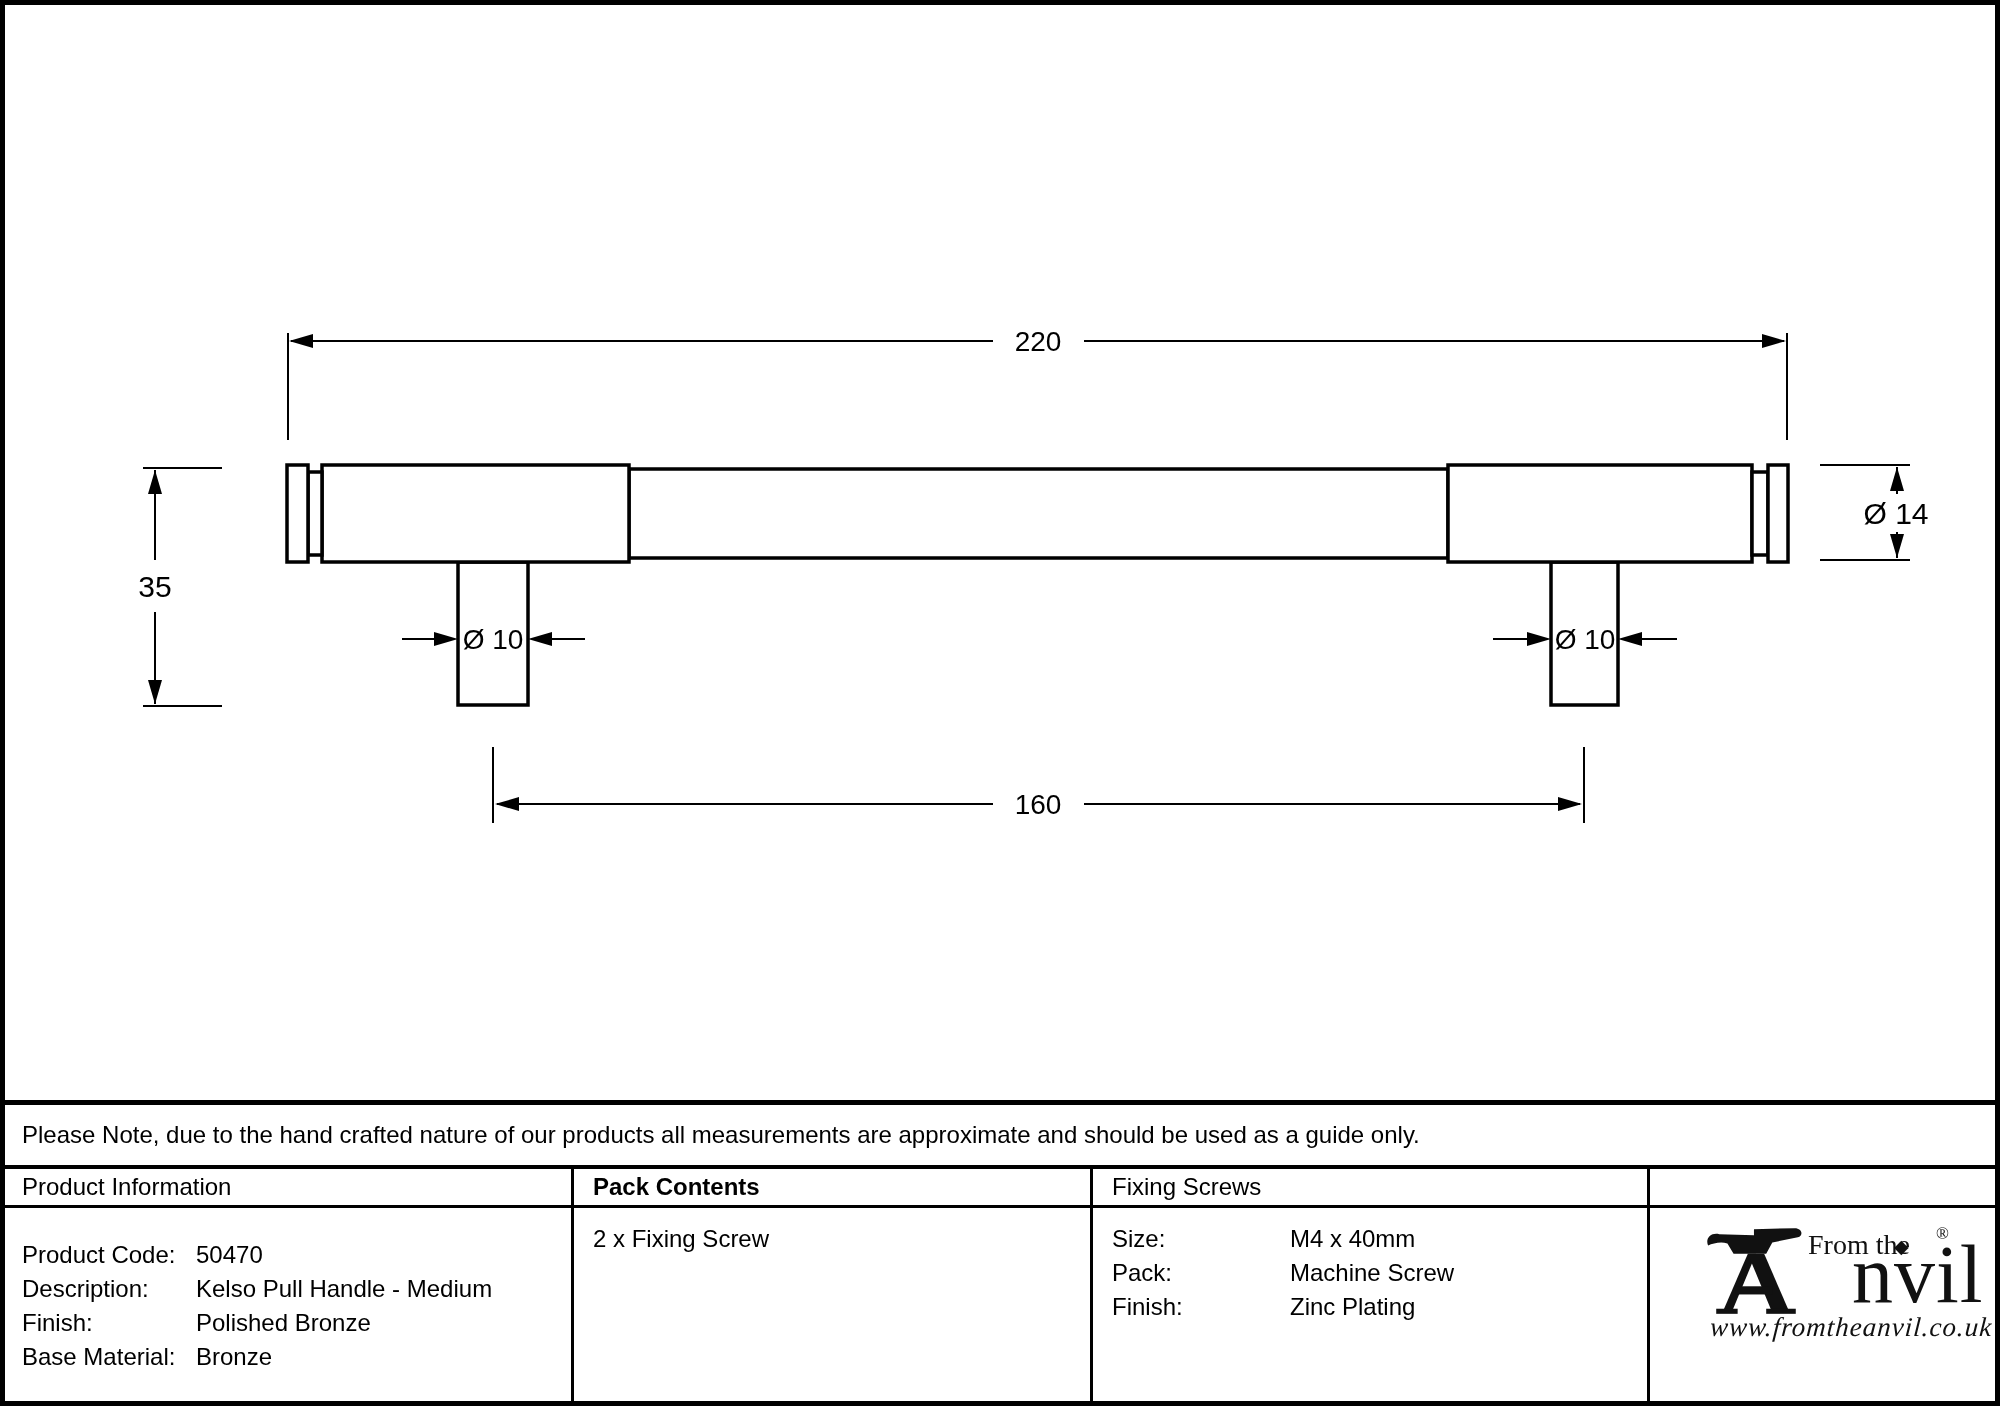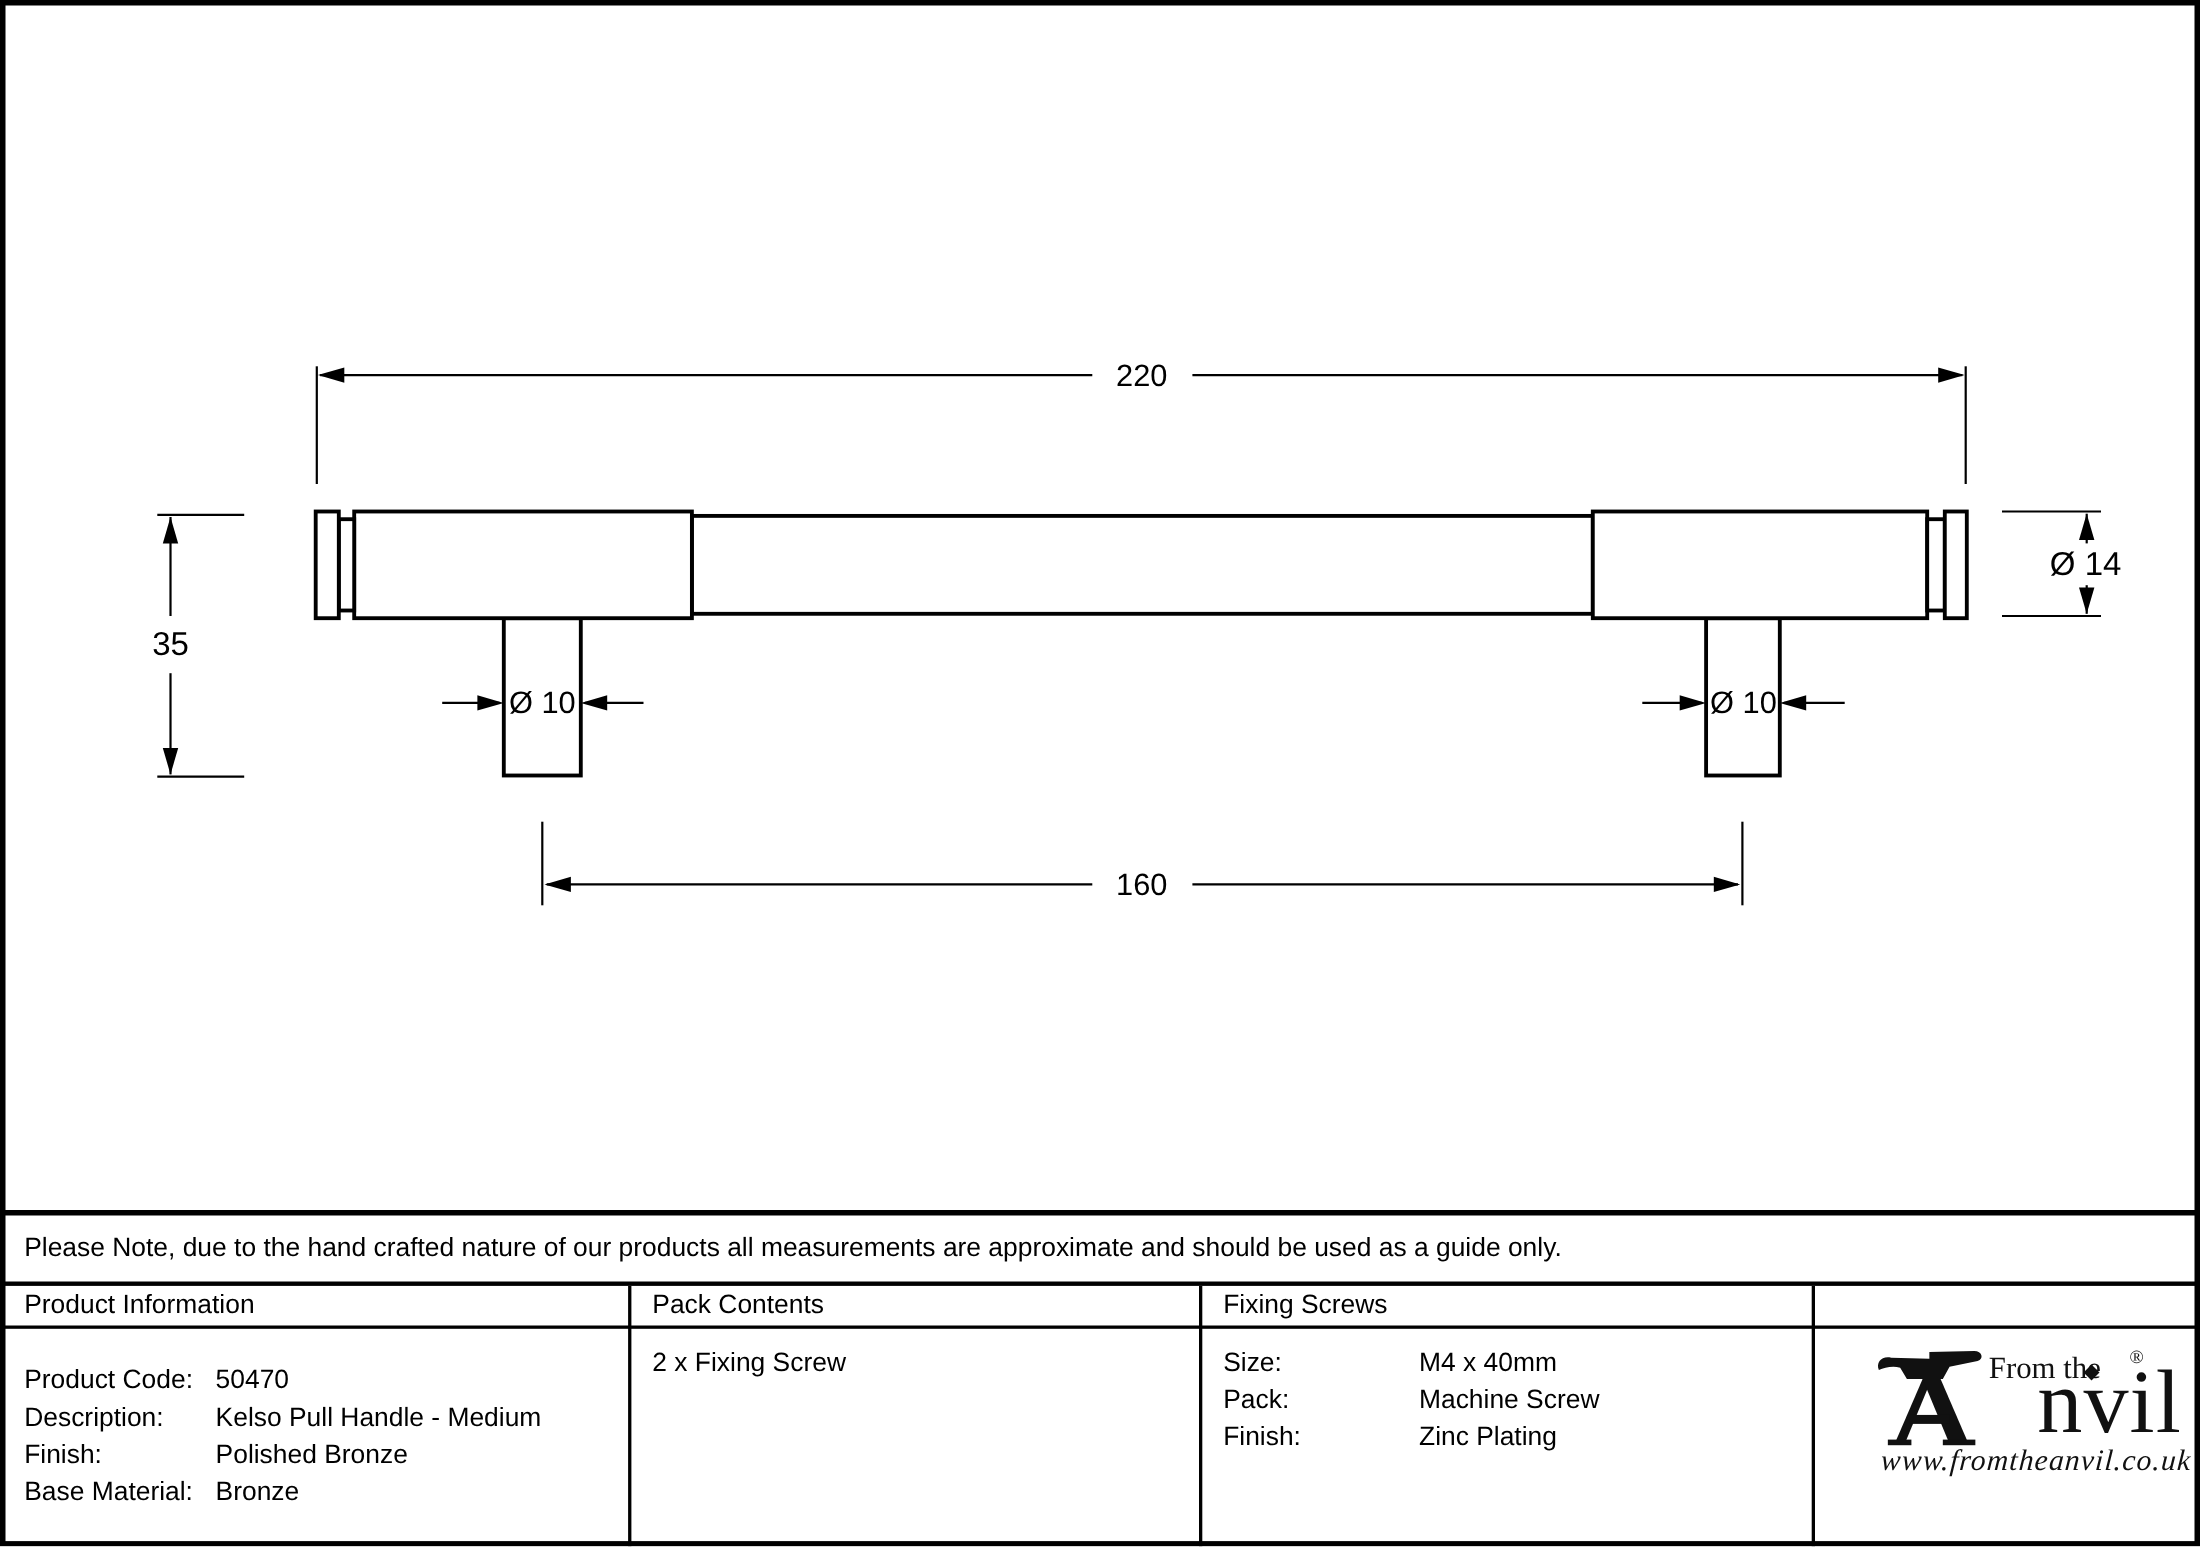--- a/index.html
+++ b/index.html
@@ -150,21 +150,21 @@
   <div class="vline" style="left:1090px;top:1169px;bottom:0;width:3px;"></div>
   <div class="vline" style="left:1647px;top:1169px;bottom:0;width:3px;"></div>
 
   <div class="note-row">
     <span>Please Note, due to the hand crafted nature of our products all measurements are approximate and should be used as a guide only.</span>
   </div>
 
   <div class="th" style="left:0;width:571px;">
     <span>Product Information</span>
   </div>
-  <div class="th" style="left:571px;width:446px;">
+  <div class="th" style="left:571px;width:446px;font-weight:bold;">
     <span>Pack Contents</span>
   </div>
   <div class="th" style="left:1090px;width:557px;">
     <span>Fixing Screws</span>
   </div>
 
   <div class="cell" style="left:0;width:683px;margin-top:16px;">
     <div class="kv">
       <div>Product Code:</div>
       <div>50470</div>

